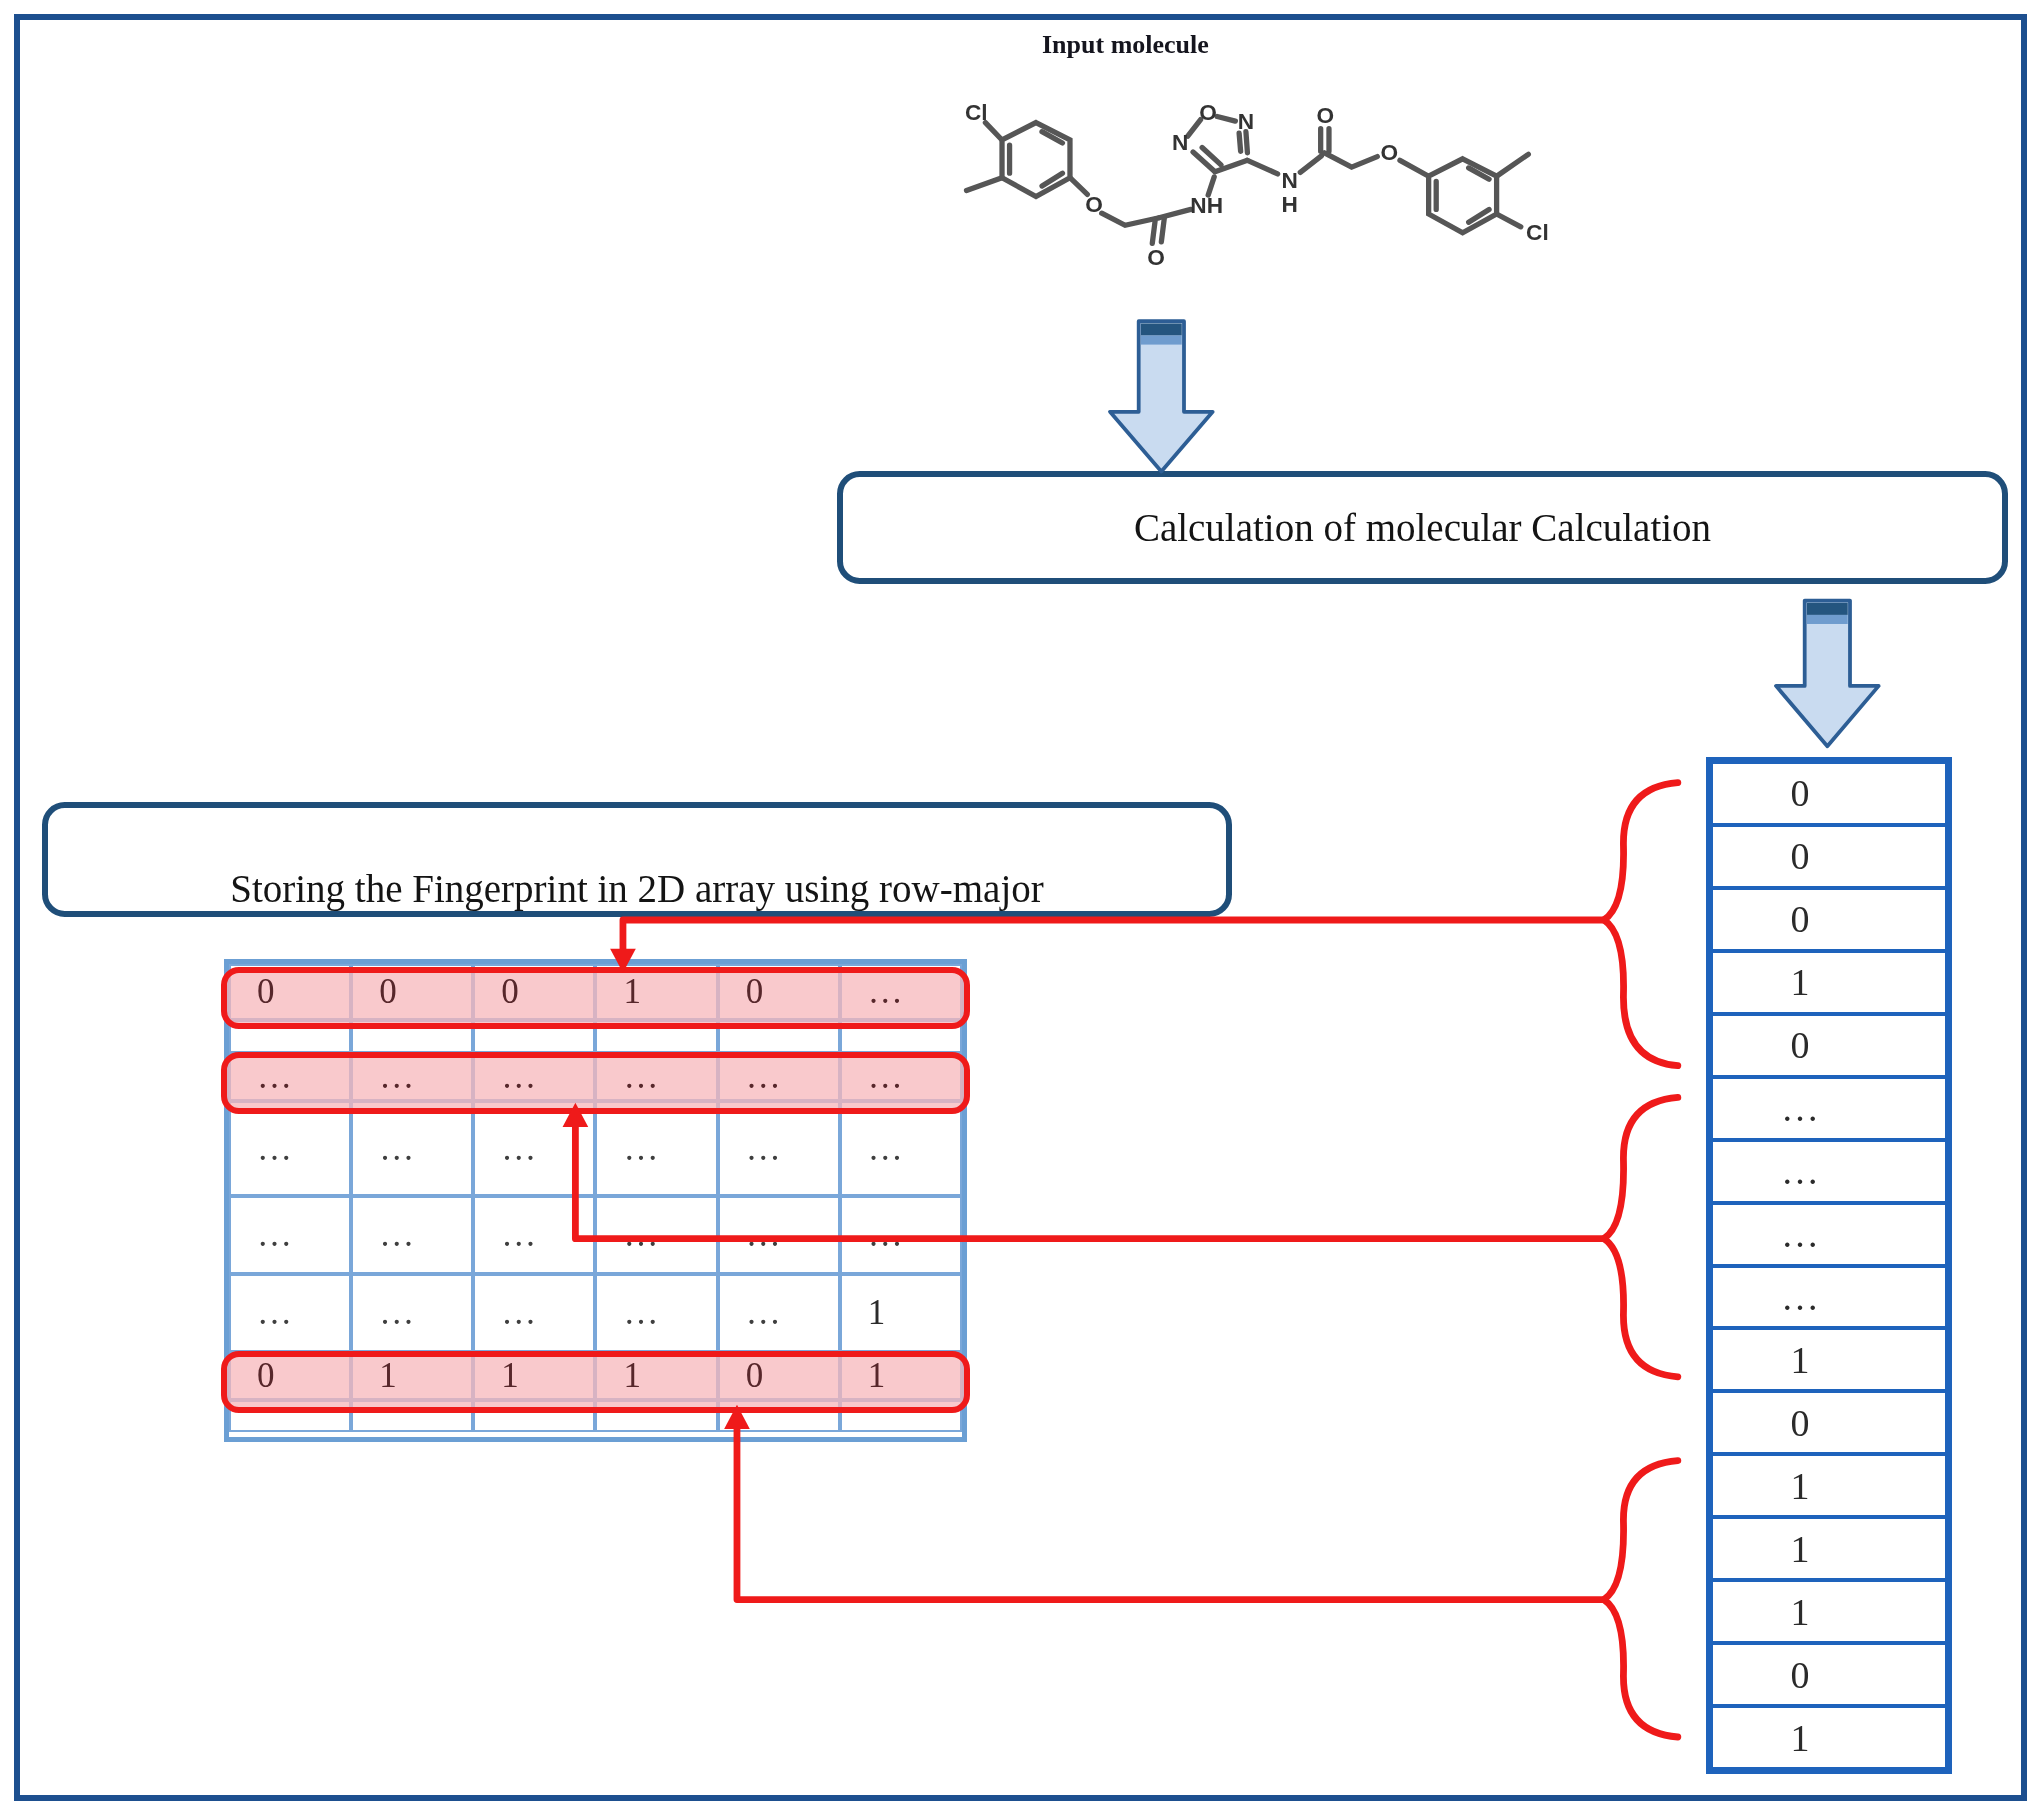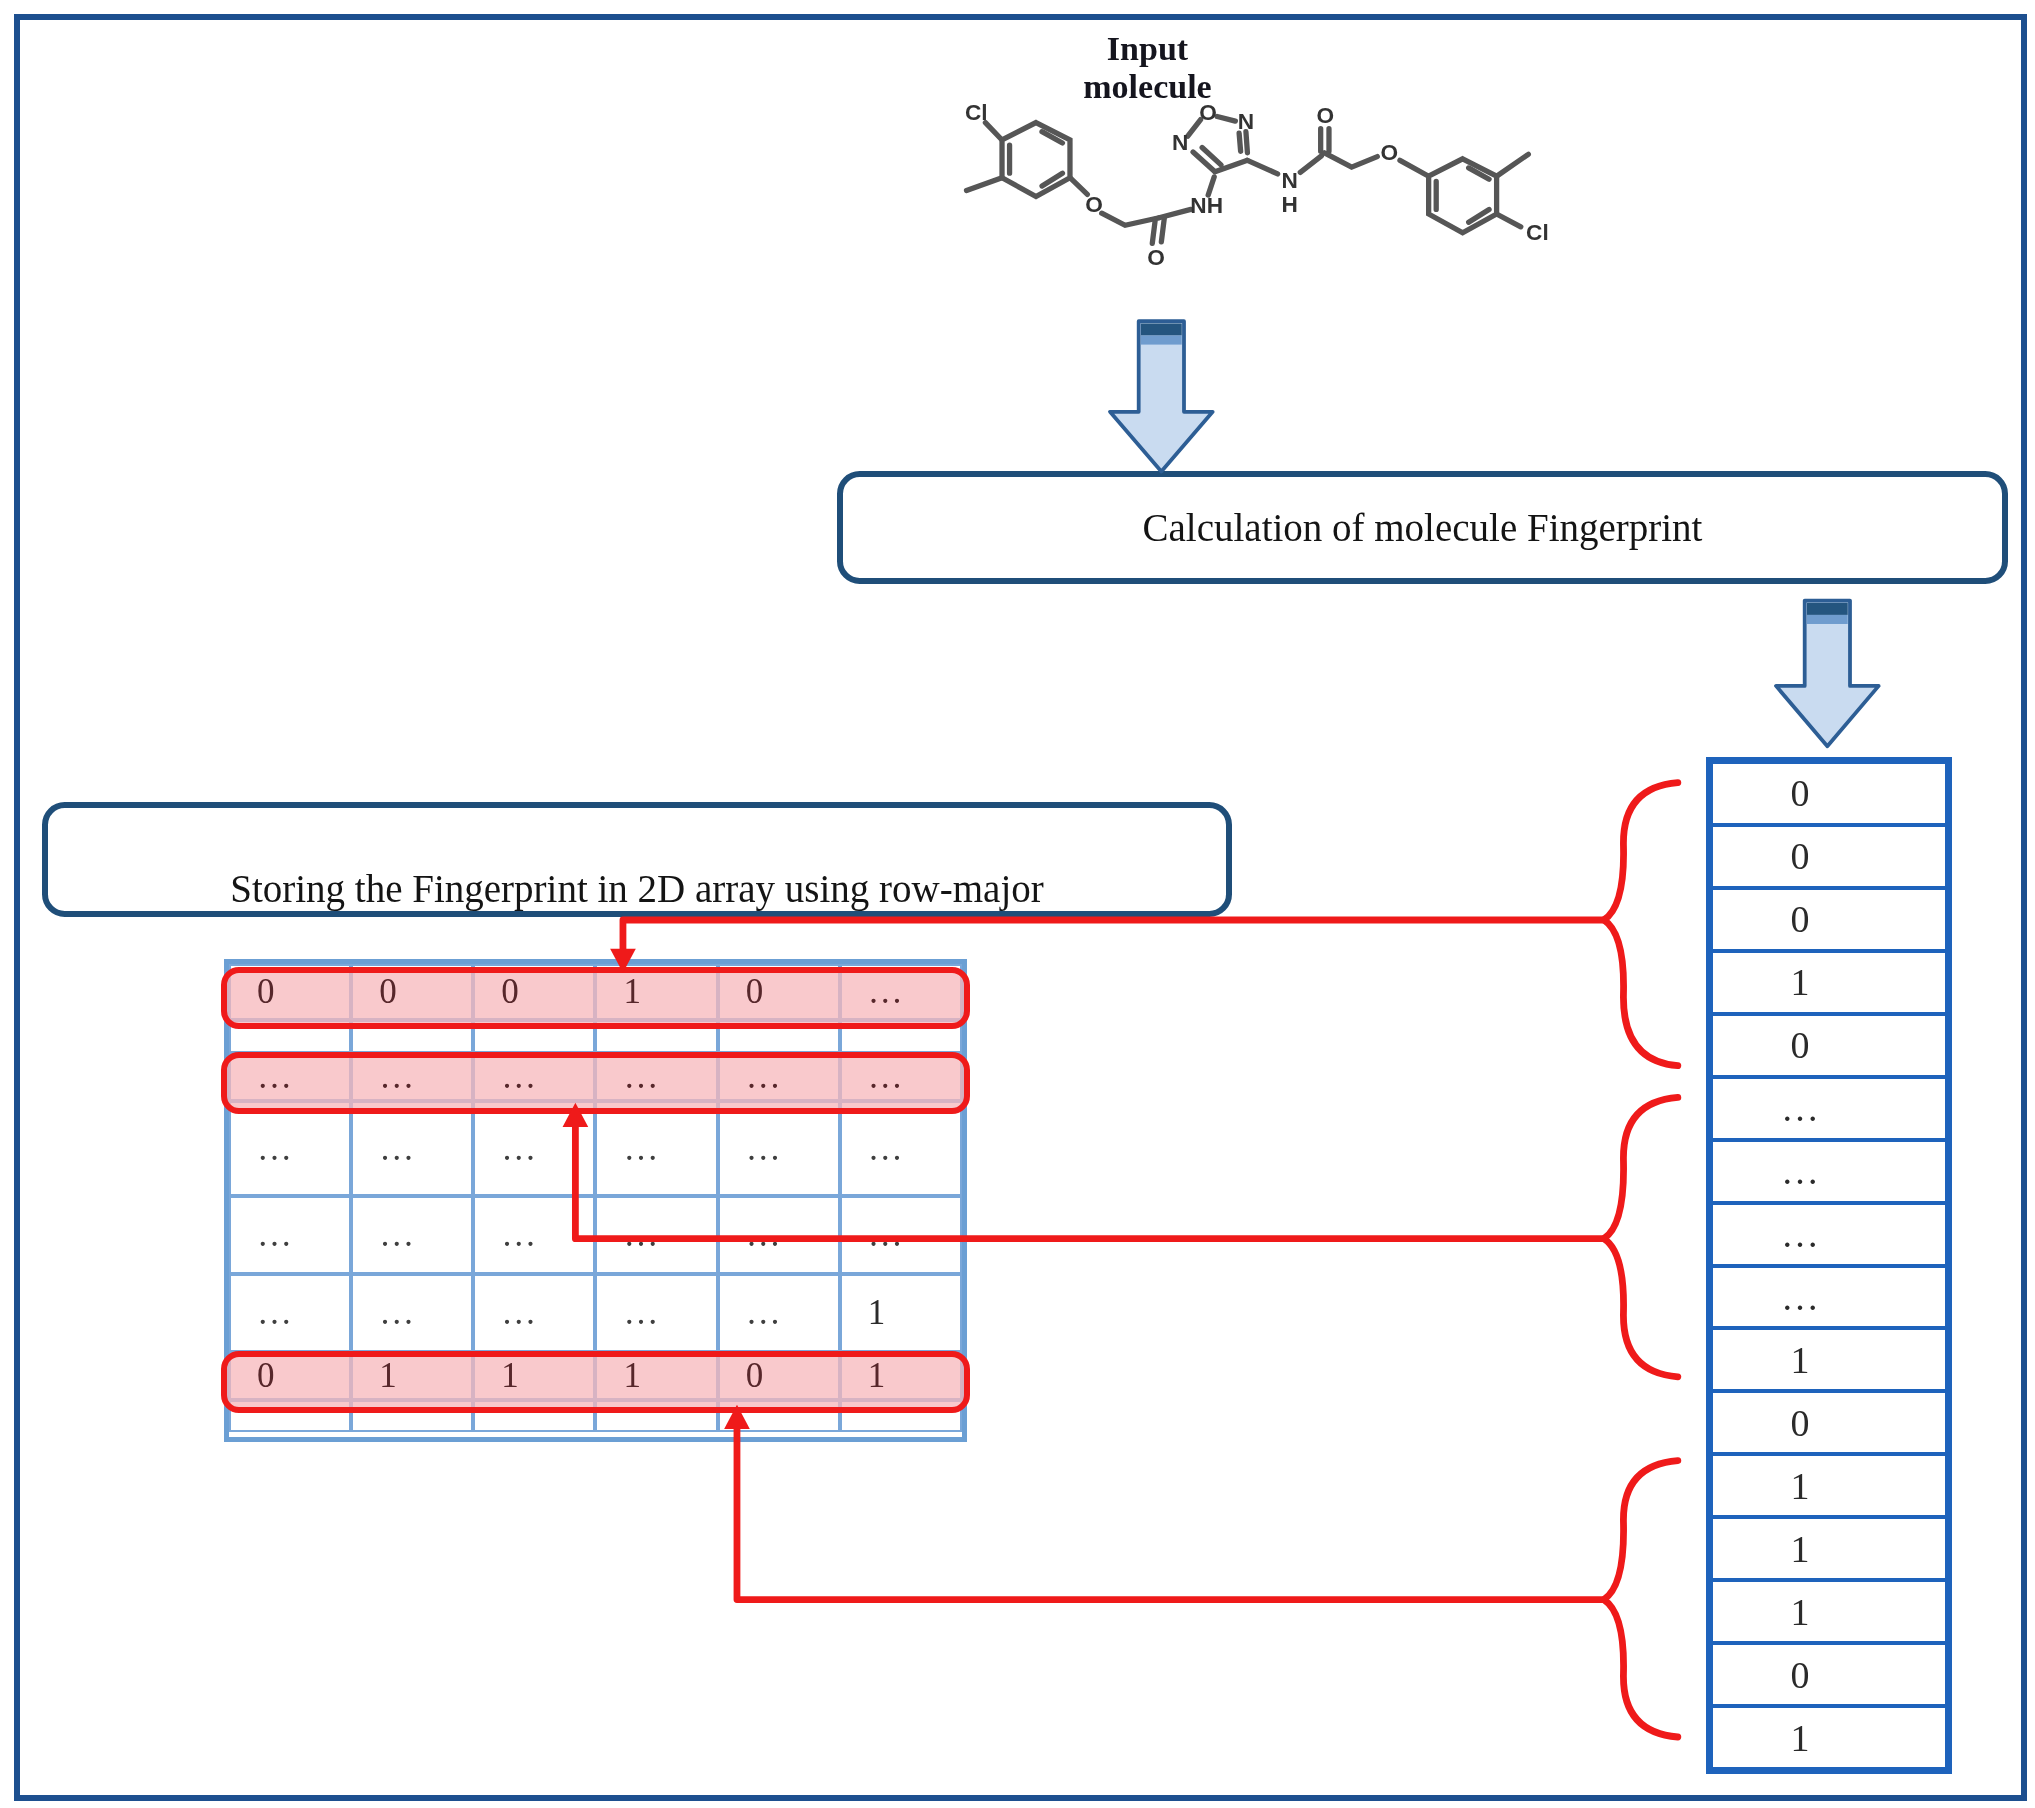--- a/index.html
+++ b/index.html
@@ -2,22 +2,22 @@
 <html style="font-size:12px"><head>
 <meta charset="utf-8">
 <style>
   html,body{margin:0;padding:0;background:#ffffff;}
   .stage{position:relative;width:2035px;height:1809px;background:#fff;
          font-family:"Liberation Serif", serif;overflow:hidden;}
   
   .frame{position:absolute;left:13.6px;top:13.6px;width:2001px;height:1775px;
          border:6.8px solid #1d4f8f;background:transparent;}
   
-  .mol-title{position:absolute;left:1042px;top:30px;width:211px;text-align:center;
-             font-weight:bold;font-size:34px;color:#15151e;}
+  .mol-title{position:absolute;left:1042px;top:30px;width:211px;
+             font-weight:bold;font-size:26px;color:#15151e;}
   
   .flowbox{position:absolute;border:6px solid #1f4e79;border-radius:22.7px;background:#fff;
            display:flex;align-items:center;justify-content:center;
            font-size:39px;color:#141414;}
   .calc-box{left:837px;top:471px;width:1159px;height:101px;}
   .store-box{left:42px;top:802px;width:1178px;height:103px;align-items:flex-end;}
   
   .table2d{position:absolute;left:224px;top:959px;width:743px;height:483px;
            border:5.3px solid #6b9fd4;background:#fff;box-sizing:border-box;
            display:grid;grid-template-columns:repeat(6,1fr);
@@ -49,21 +49,21 @@
 </head>
 <body>
 
 <div class="stage">
 
   <div class="frame"></div>
 
   <div class="mol-title">Input molecule</div>
 
   <div class="flowbox calc-box">
-    <span>Calculation of molecule Fingerprint</span>
+    <span>Calculation of molecular Calculation</span>
   </div>
 
   <div class="flowbox store-box">
     <span>Storing the Fingerprint in 2D array using row-major</span>
   </div>
 
   <div class="table2d">
 
     <div class="tcell hl">
         <span>0</span>

